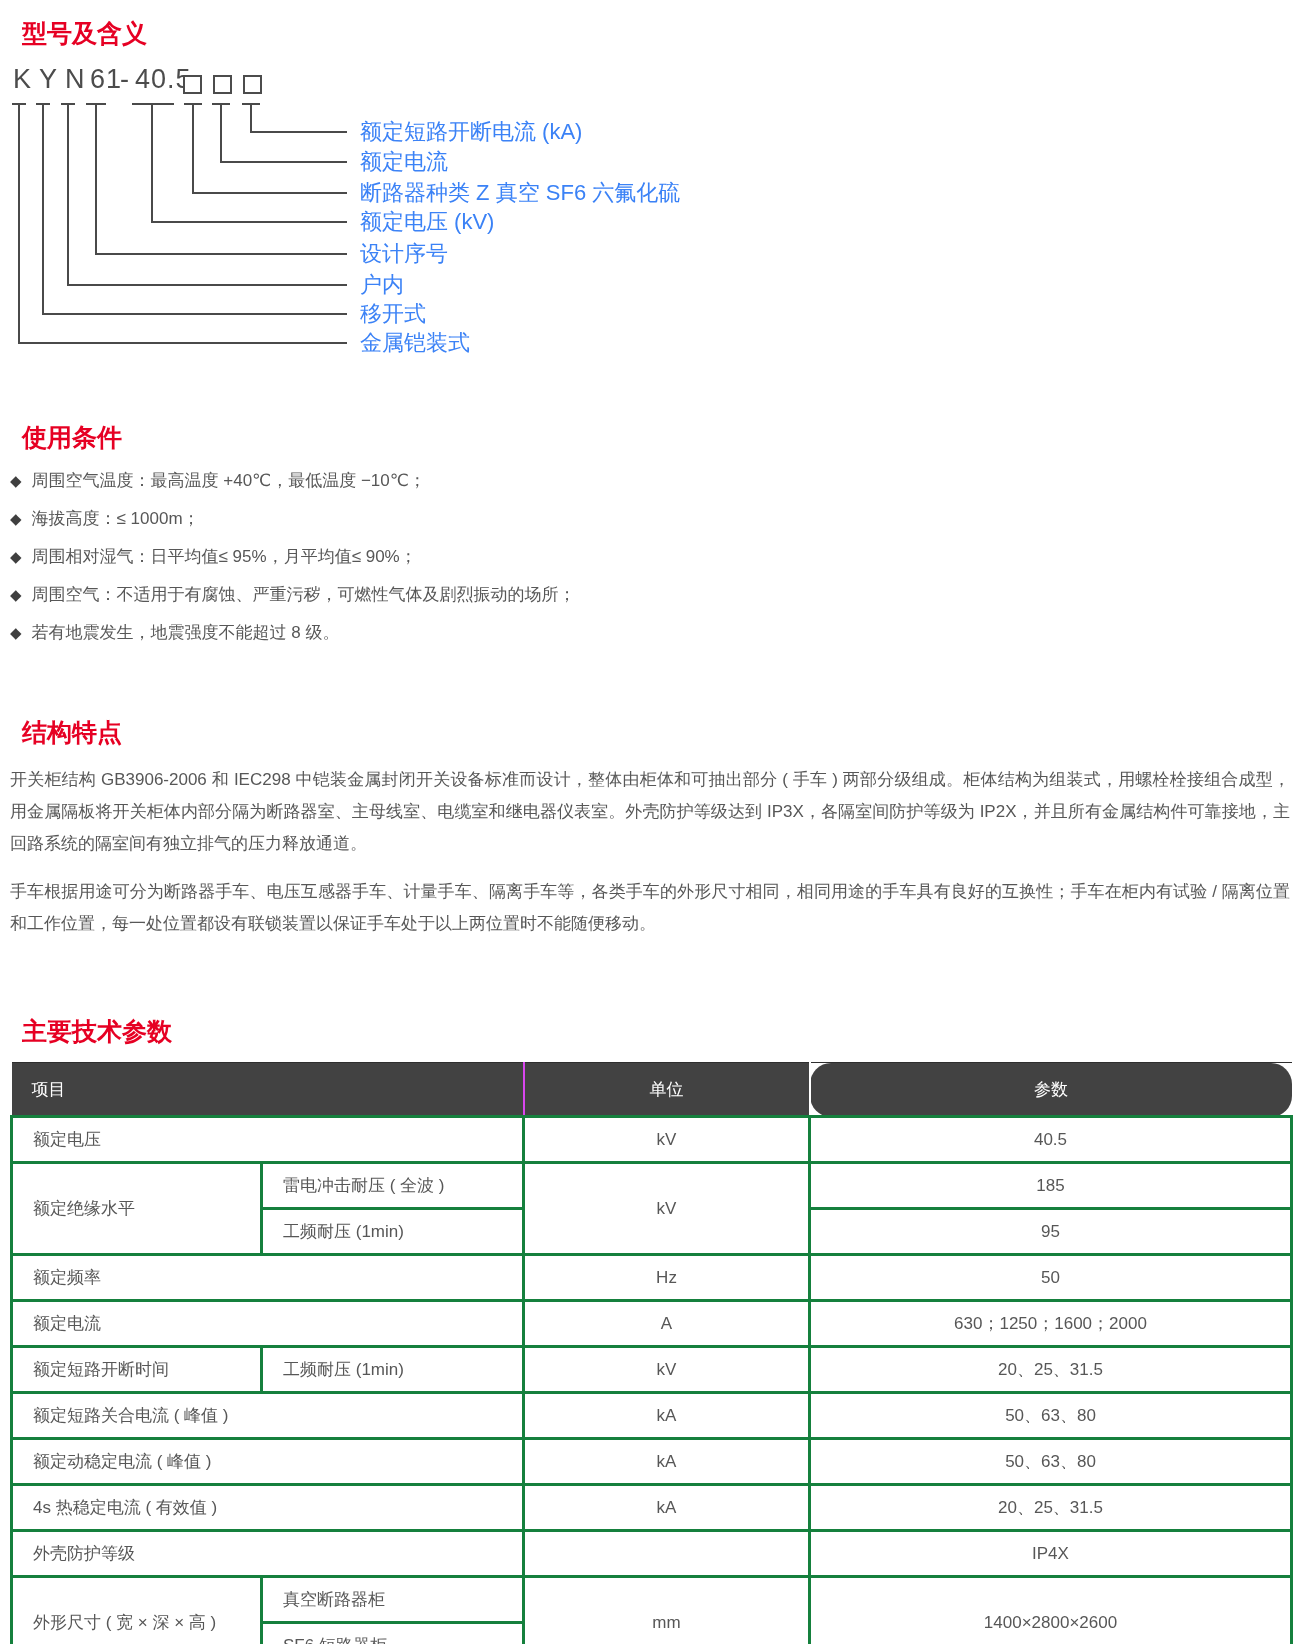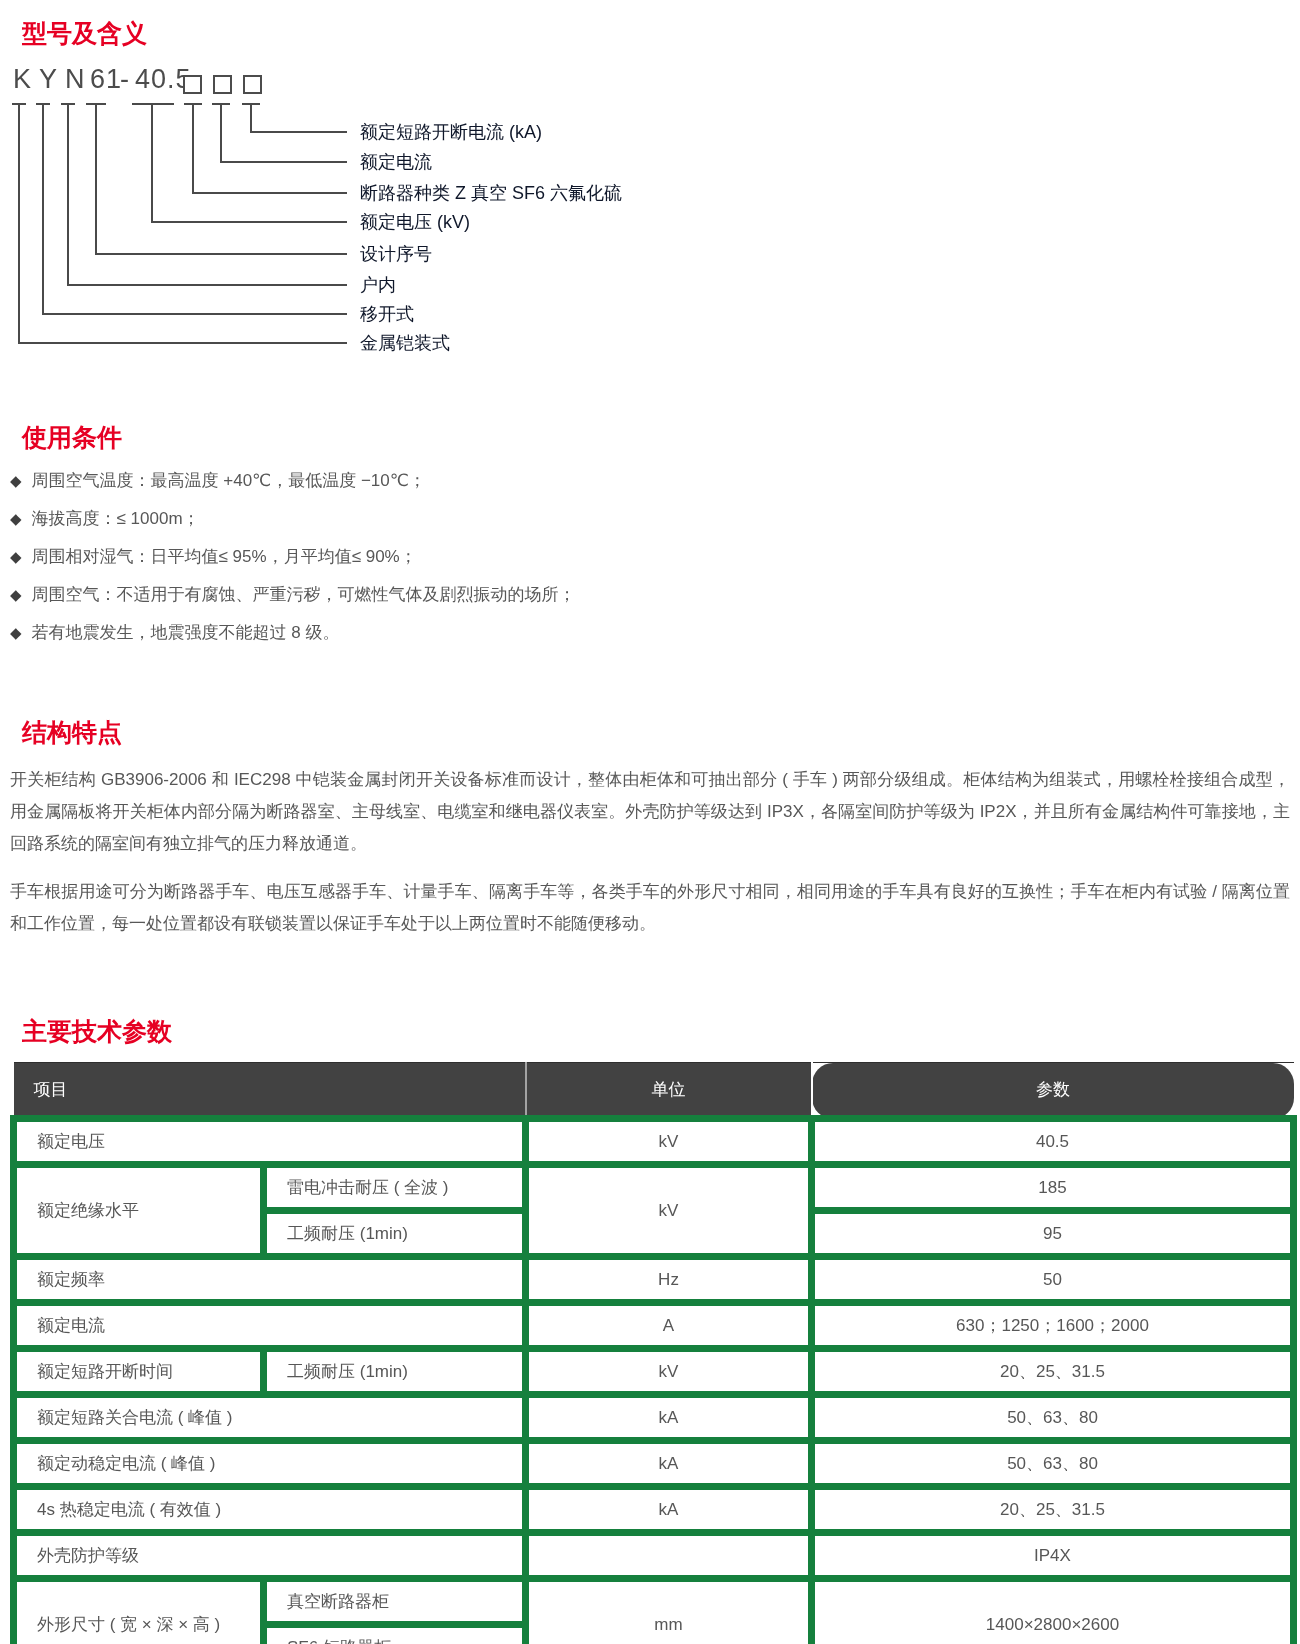--- a/index.html
+++ b/index.html
@@ -11,21 +11,21 @@
   .page{position:relative;width:1280px;margin:0 auto;padding-top:4px;}
   .sec-title{
     font-size:25px;font-weight:bold;color:#e60023;
     margin:12px;line-height:34px;
   }
   
   .diagram{position:relative;height:300px;margin-top:12px;}
   .diagram svg{position:absolute;left:0;top:0;}
   .model-part{position:absolute;top:0;font-size:27px;line-height:34px;color:#4c4c4c;letter-spacing:1px;}
   .model-box{position:absolute;top:13px;width:15px;height:15px;border:2px solid #4c4c4c;background:#fff;}
-  .dg-label{position:absolute;left:350px;font-size:18px;line-height:22px;color:#0f172a;white-space:nowrap;}
+  .dg-label{position:absolute;left:350px;font-size:22px;line-height:22px;color:#3b82f6;white-space:nowrap;}
   
   .bullets{list-style:none;margin:16px 0 0 0;padding:0;}
   .bullets li{font-size:17px;line-height:21px;margin-bottom:17px;color:#575757;}
   .bullets .dia{color:#3f3f3f;font-size:15px;margin-right:10px;}
   
   .para{font-size:17px;line-height:32px;text-align:justify;margin:0;color:#575757;}
   .para.first{margin-top:15px;}
   .para.second{margin-top:16px;}
   
   .h-conditions{margin-top:58px;}
@@ -33,25 +33,25 @@
   .h-params{margin-top:74px;}
   
   table.spec{
     width:1280px;border-collapse:collapse;table-layout:fixed;
     margin-top:14px;font-size:17px;color:#575757;
   }
   table.spec th{
     background:#424242;color:#ffffff;font-weight:normal;
     height:50px;border-top:1px solid #2e2e2e;border-bottom:1px solid #2e2e2e;
   }
-  table.spec th.h-item{text-align:left;padding-left:20px;border-right:2px solid #a3a3a3;}
+  table.spec th.h-item{text-align:left;padding-left:20px;border-right:2px solid #d946ef;}
   table.spec th.h-unit{text-align:center;border-right:2px solid #ffffff;margin-left:12px;}
   table.spec th.h-value{text-align:center;border-radius:21px;}
   table.spec td{
-    height:46px;border:7px solid #15803d;
+    height:46px;border:3px solid #15803d;
     padding:0;box-sizing:border-box;background:#ffffff;
   }
   table.spec td.c-item{text-align:left;padding-left:20px;}
   table.spec td.c-sub{text-align:left;padding-left:20px;}
   table.spec td.c-unit,table.spec td.c-value{text-align:center;}
 </style>
 </head>
 <body>
 
 <div class="page">

